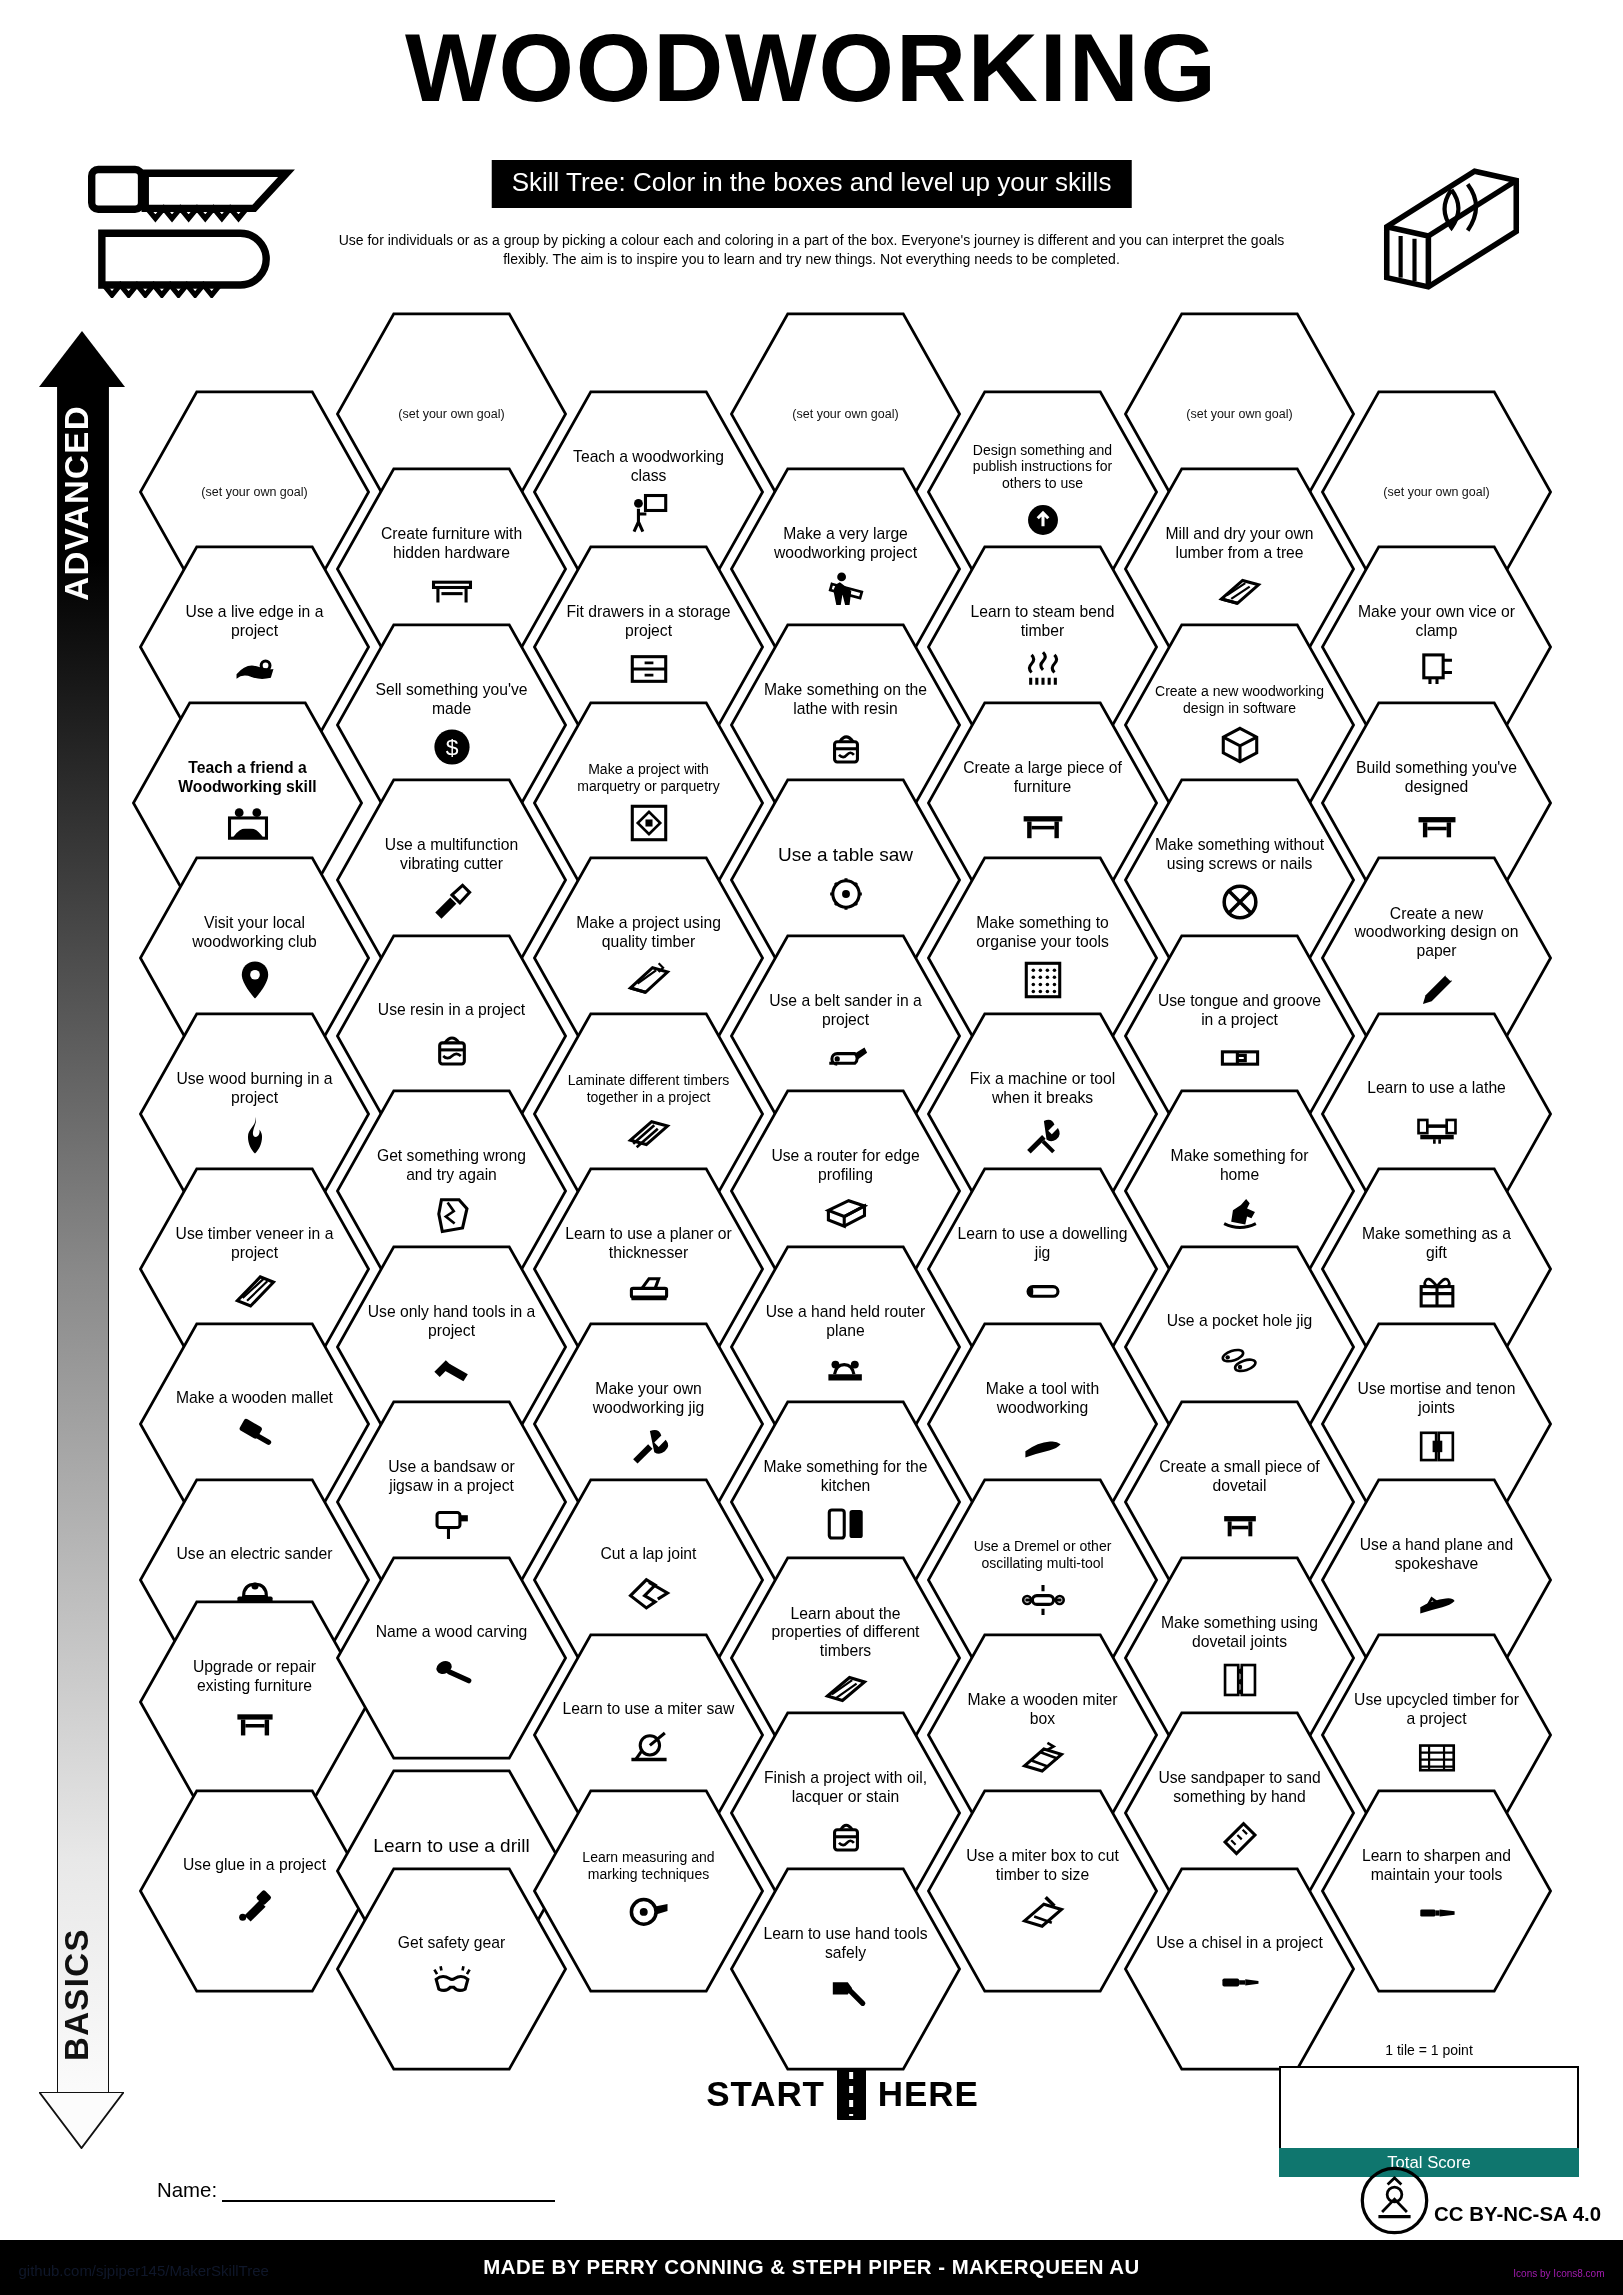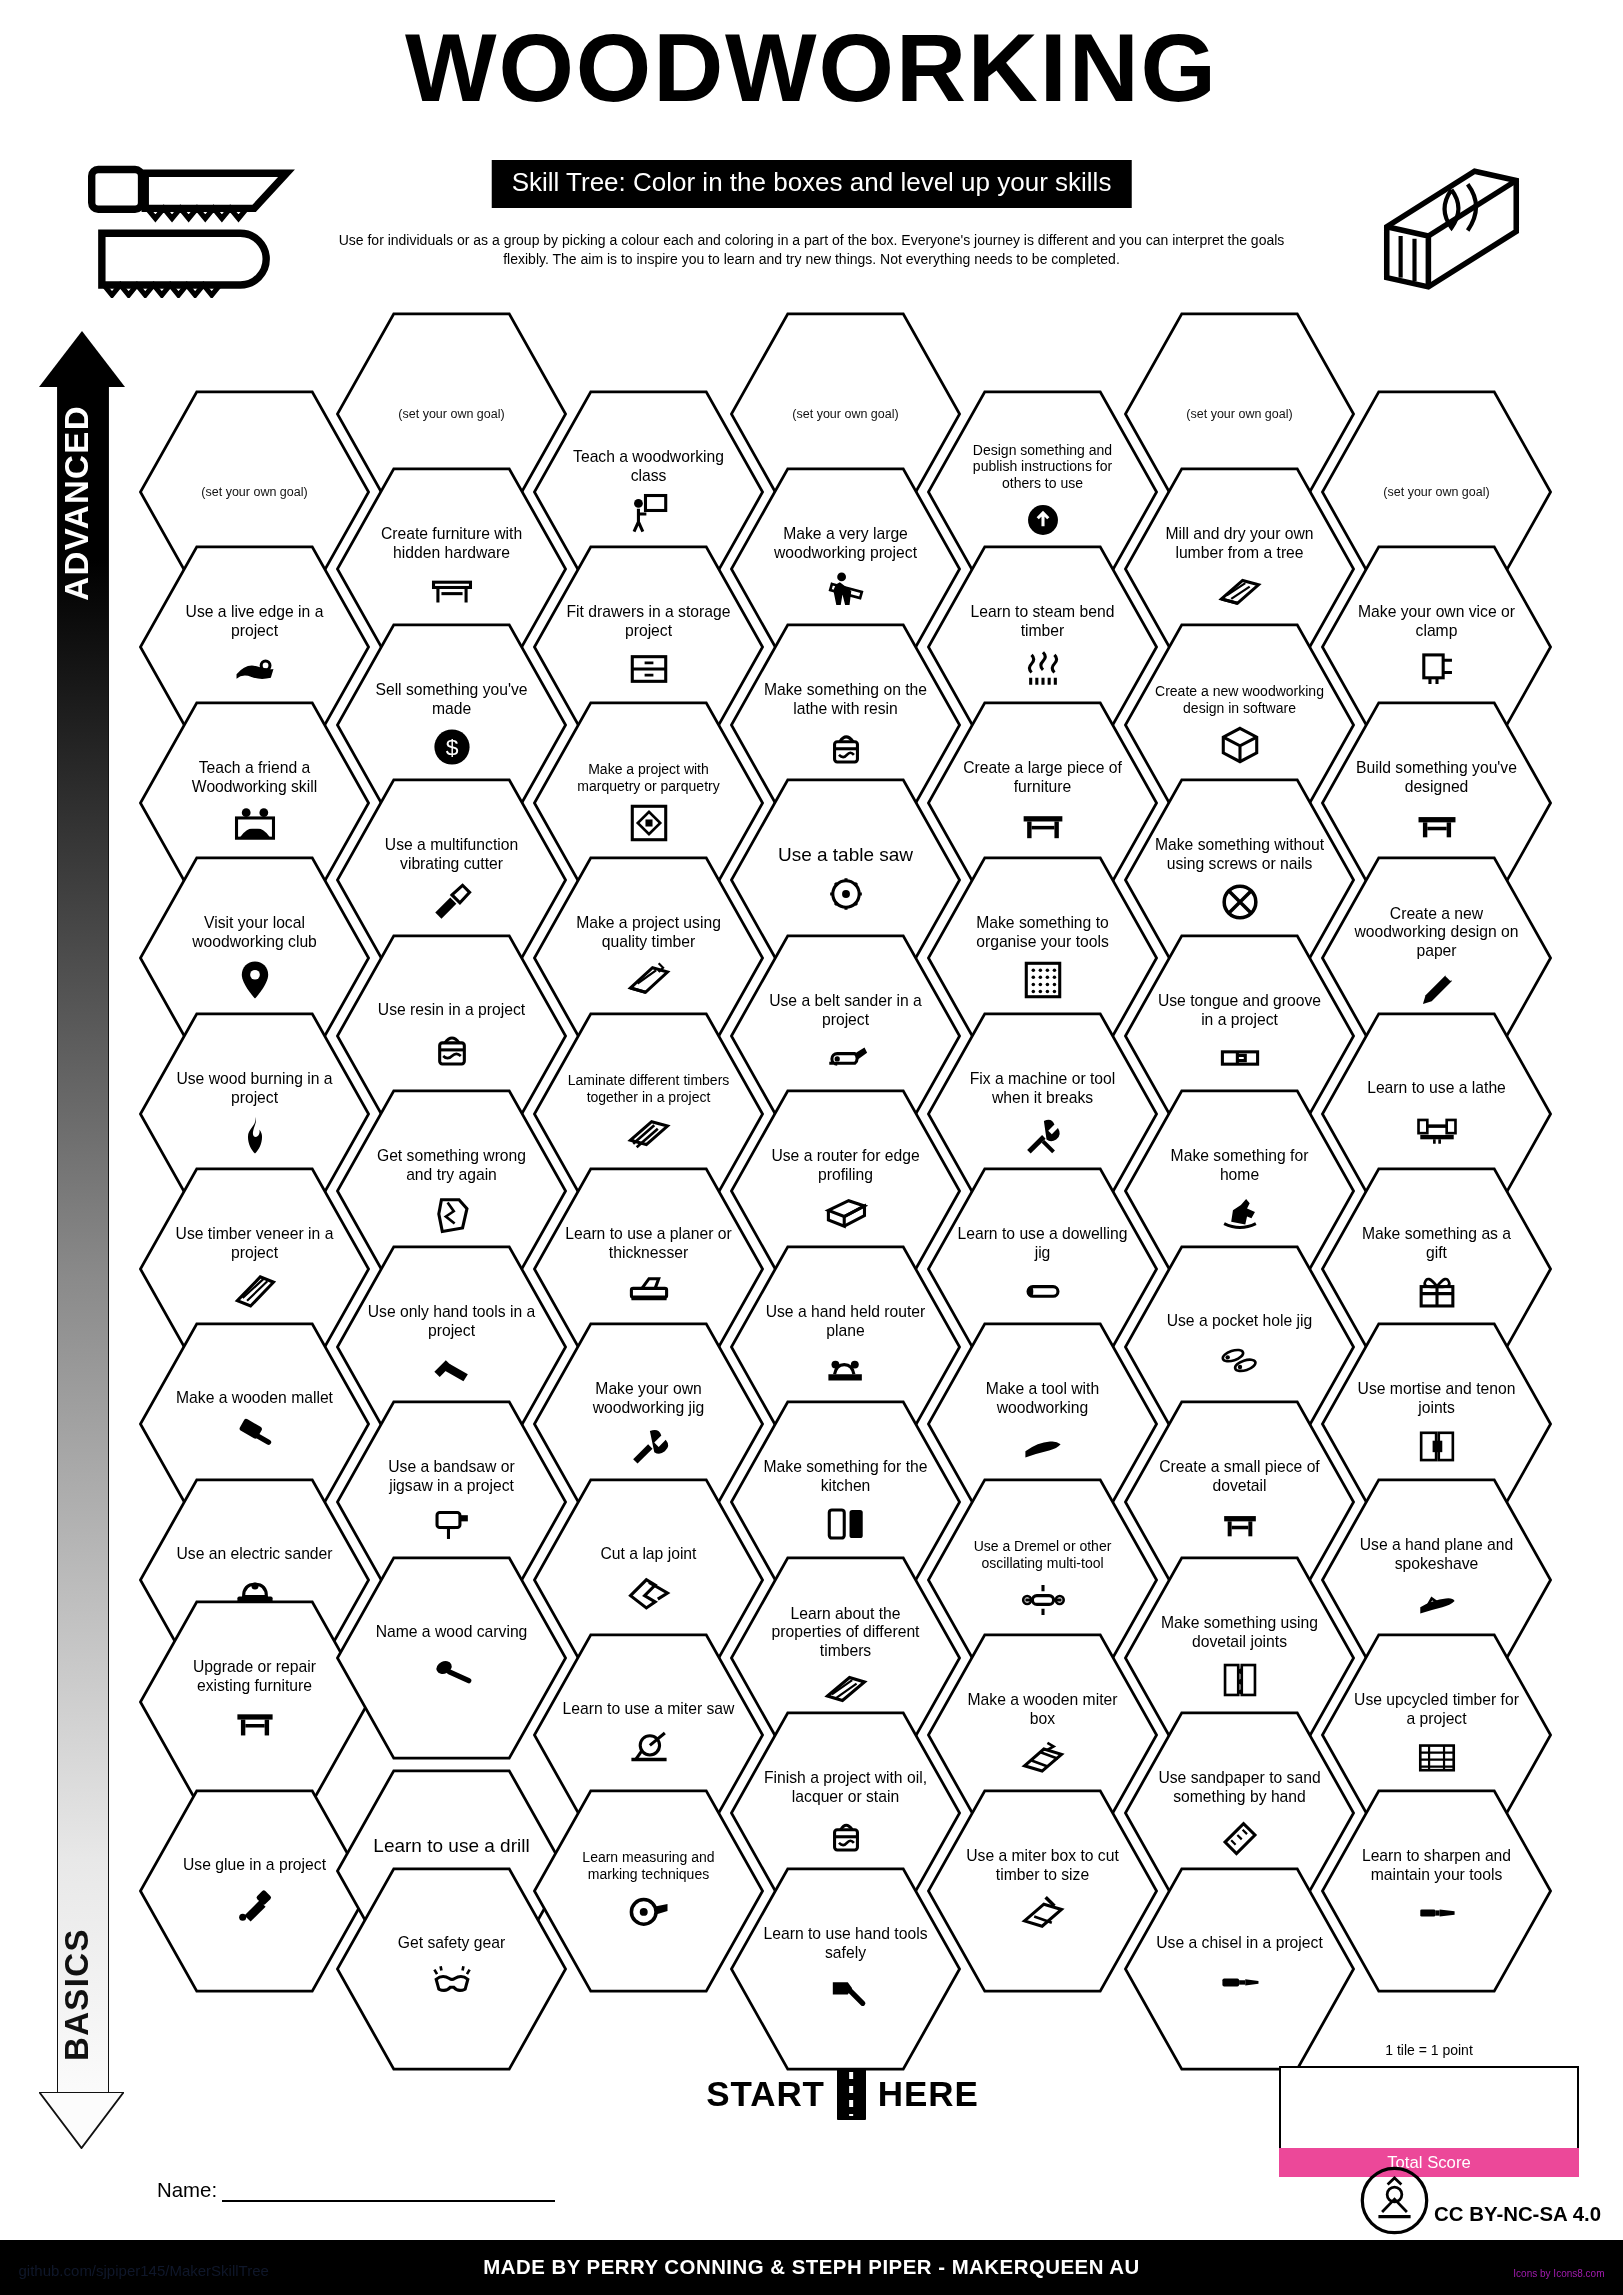--- a/index.html
+++ b/index.html
@@ -114,21 +114,21 @@
     position:absolute;right:44px;bottom:118px;width:300px;height:111px;
   }
   #scorebox .tile-note{
     position:absolute;top:-24px;width:100%;text-align:center;font-size:14px;
   }
   #scorebox .frame{
     position:absolute;left:0;top:0;width:100%;height:100%;
     border:2.3px solid #000;box-sizing:border-box;background:#fff;
   }
   #scorebox .footer{
-    position:absolute;left:0;bottom:0;width:100%;height:29px;background:#ec4899;color:#fff;
+    position:absolute;left:0;bottom:0;width:100%;height:29px;background:#0f766e;color:#fff;
     display:flex;align-items:center;justify-content:center;font-size:16.7px;
   }
   
   #nameline{
     position:absolute;left:157px;bottom:93px;font-size:20.4px;display:flex;align-items:flex-end;gap:4.6px;
   }
   #nameline .rule{display:inline-block;width:333px;border-bottom:2.3px solid #000;height:4.6px;}
   
   #bottombar{
     position:absolute;left:0;bottom:0;width:100%;height:55px;background:#000;color:#fff;
@@ -209,21 +209,21 @@
       <div class="content">
         <div class="label">Use a live edge in a project</div>
         <div class="ico">
           <svg viewBox="0 0 100 100">
             <path d="M8 62 q22-26 46-18 t38 6 l-6 20 q-24 6-44-2 t-34 4z" fill="#000"></path>
             <circle cx="74" cy="42" r="10" fill="none" stroke="#000" stroke-width="7"></circle>
           </svg>
         </div>
       </div>
     </div>
-    <div class="hex" style="left: 139px; top: 700px;">
+    <div class="hex" style="left: 132px; top: 700px; font-weight: bold;">
       <svg viewBox="0 0 500 446">
         <path d="M125,6 L375,6 L497,223 L375,440 L125,440 L3,223 Z" fill="#ffffff" stroke="#000000" stroke-width="6"></path>
       </svg>
       <div class="content">
         <div class="label">Teach a friend a Woodworking skill</div>
         <div class="ico">
           <svg viewBox="0 0 100 100">
             <rect x="8" y="34" width="84" height="46" fill="none" stroke="#000" stroke-width="7"></rect>
             <circle cx="30" cy="22" r="10" fill="#000"></circle>
             <circle cx="70" cy="22" r="10" fill="#000"></circle>

